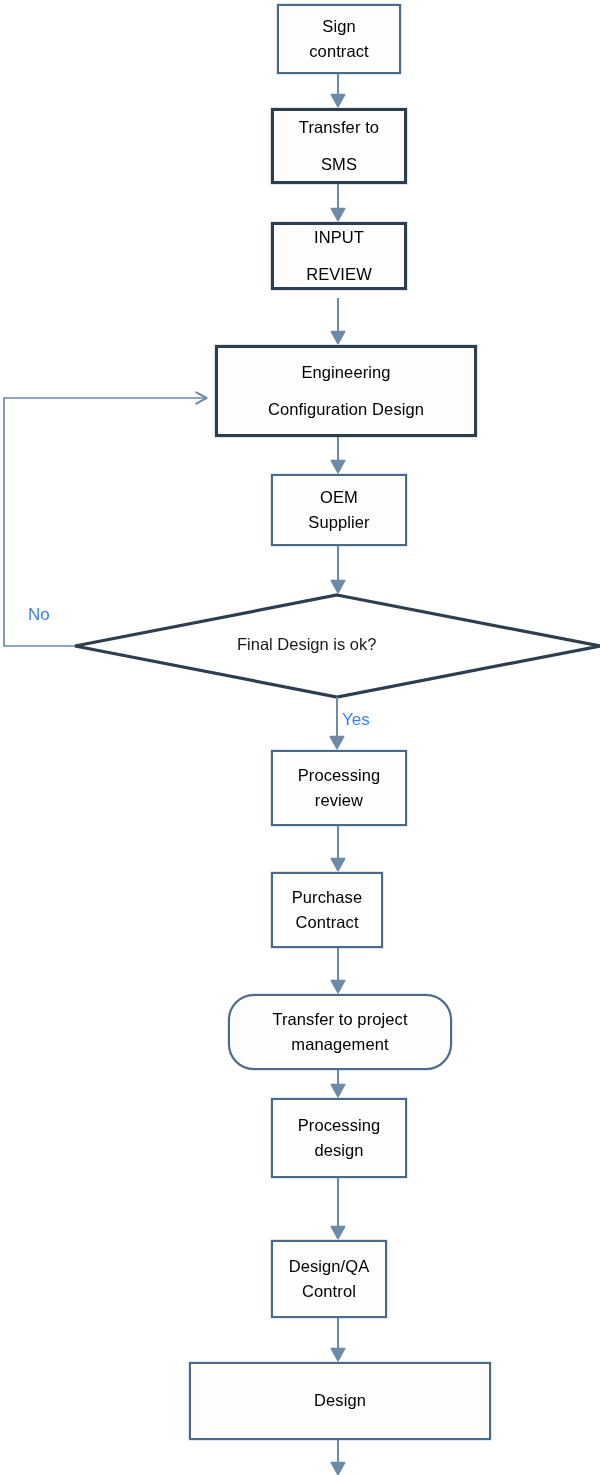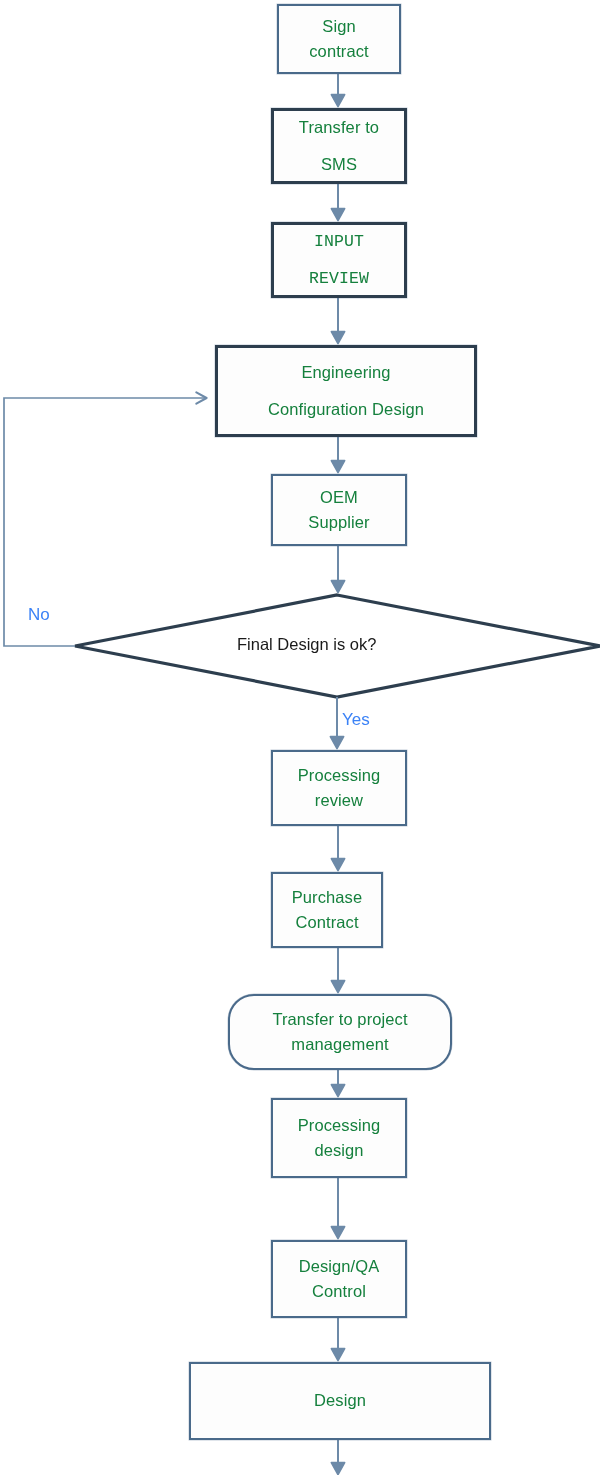--- a/index.html
+++ b/index.html
@@ -25,21 +25,21 @@
     height: 1475px;
   }
   .node {
     position: absolute;
     box-sizing: border-box;
     display: flex;
     flex-direction: column;
     align-items: center;
     justify-content: center;
     background: #fdfdfd;
-    color: #15803d;
+    color: #000000;
     text-align: center;
     line-height: 1.52;
     font-size: 16.5px;
     letter-spacing: 0.1px;
     z-index: 3;
   }
   .node.process {
     border: 2.5px solid #4a6a8a;
     box-shadow: 0 0 0 0.5px rgba(74,106,138,0.35);
   }
@@ -117,21 +117,21 @@
   <div class="node process" style="left:277px; top:4px; width:124px; height:70px;">
     <span class="node-line">Sign</span>
     <span class="node-line">contract</span>
   </div>
 
   <div class="node process strong" style="left:271px; top:108px; width:136px; height:76px;">
     <span class="node-line">Transfer to</span>
     <span class="node-line">SMS</span>
   </div>
 
-  <div class="node process strong" style="left:271px; top:222px; width:136px; height:76px;font-family:Liberation Mono, monospace;">
+  <div class="node process strong" style="left:271px; top:222px; width:136px; height:68px;">
     <span class="node-line">INPUT</span>
     <span class="node-line">REVIEW</span>
   </div>
 
   <div class="node process" style="left:271px; top:474px; width:136px; height:72px;">
     <span class="node-line">OEM</span>
     <span class="node-line">Supplier</span>
   </div>
 
   <div class="node process strong" style="left:215px; top:345px; width:262px; height:92px;">
@@ -158,21 +158,21 @@
   <div class="node process" style="left:228px; top:994px; width:224px; height:76px;border-radius:26px;">
     <span class="node-line">Transfer to project</span>
     <span class="node-line">management</span>
   </div>
 
   <div class="node process" style="left:271px; top:1098px; width:136px; height:80px;">
     <span class="node-line">Processing</span>
     <span class="node-line">design</span>
   </div>
 
-  <div class="node process" style="left:271px; top:1240px; width:136px; height:78px;text-align:center;">
+  <div class="node process" style="left:271px; top:1240px; width:116px; height:78px;text-align:center;">
     <span class="node-line">Design/QA</span>
     <span class="node-line">Control</span>
   </div>
 
   <div class="node process thin" style="left:189px; top:1362px; width:302px; height:78px;">
     <span class="node-line">Design</span>
   </div>
 
 </div>
 

